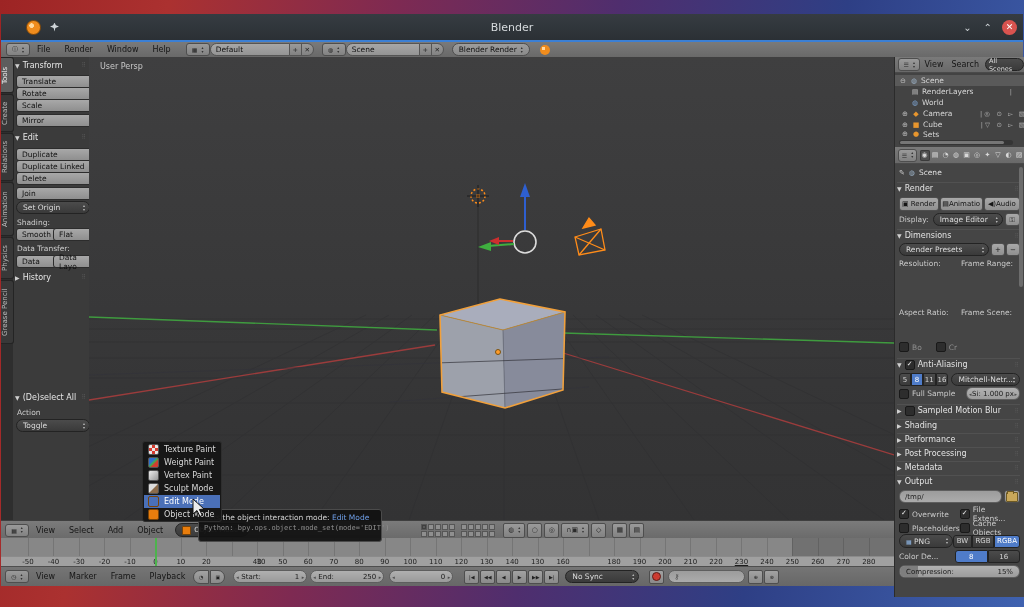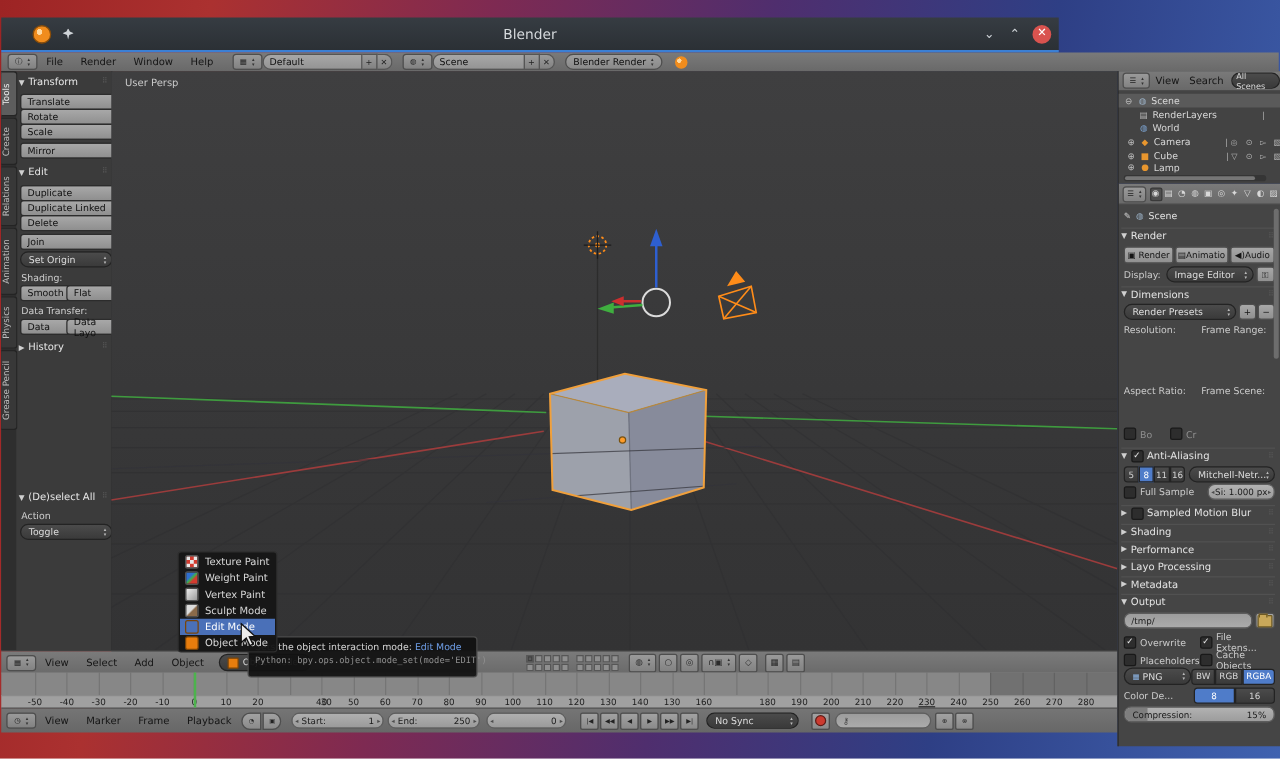--- a/index.html
+++ b/index.html
@@ -1,21 +1,21 @@
 <!DOCTYPE html>
 <html><head>
 <meta charset="utf-8">
 <style>
   html,body{margin:0;padding:0}
   #stage{position:relative;width:1024px;height:607px;overflow:hidden;
     font-family:"DejaVu Sans",sans-serif;
     background:linear-gradient(100deg,#9d2424 0%,#ab3130 15%,#7e2a52 35%,#4f2e6e 55%,#2e3f85 75%,#3f62b0 100%);}
   .abs{position:absolute}
   
-  .titlebar{left:1px;top:14px;width:846px;height:26px;background:linear-gradient(#363c42,#2b3035);
+  .titlebar{left:1px;top:14px;width:1022px;height:26px;background:linear-gradient(#363c42,#2b3035);
     border-bottom:2px solid #3b7fd4;display:flex;align-items:center;color:#ccd2d6}
   .wtitle{position:absolute;left:0;right:0;text-align:center;font-size:11px;color:#d6dadd}
   .blogo{width:13px;height:13px;border-radius:50%;background:radial-gradient(circle at 35% 35%,#ffd9a0 0 18%,#f08c1d 20% 100%);margin-left:25px;border:1px solid #8a4d08}
   .pin{width:9px;height:9px;margin-left:9px;background:#cfd4d8;clip-path:polygon(50% 0,65% 30%,100% 45%,60% 62%,50% 100%,40% 62%,0 45%,35% 30%)}
   .chev{font-size:10px;color:#cfd4d8;margin-left:12px}
   .closebtn{width:15px;height:15px;border-radius:50%;background:#d9534f;color:#fff;font-size:9px;line-height:15px;text-align:center;margin-left:10px;margin-right:6px}
   
   .infobar{left:1px;top:42px;width:1022px;height:15px;background:linear-gradient(#7a7a7a,#696969);border-bottom:1px solid #464646;display:flex;align-items:center;font-size:8px;color:#151515}
   .menu{margin:0 7px;color:#151515}
   .edbtn{width:22px;height:11px;margin-left:5px;background:linear-gradient(#9a9a9a,#828282);border:1px solid #4e4e4e;border-radius:3px;display:flex;align-items:center;justify-content:center;font-size:6px;color:#222}
@@ -495,21 +495,21 @@
         <span class="oico" style="color:#e8962e">■</span>
         <span>Cube</span>
         <span class="otog" style="right:40px">| ▽</span>
         <span class="otog" style="right:28px">⊙</span>
         <span class="otog" style="right:17px">▻</span>
         <span class="otog" style="right:5px">▧</span>
       </div>
     <div class="orow" style="top:73px;padding-left:6px;height:8px;overflow:hidden">
         <span class="oico" style="color:#bdbdbd">⊕</span>
         <span class="oico" style="color:#e8962e">●</span>
-        <span>Lamp</span>
+        <span>Sets</span>
       </div>
     <div class="oscroll"></div>
   </div>
 
   <div class="abs props">
     <div class="prhead">
       <span class="edbtn" style="margin-left:3px">☰<span class="ud"></span></span>
       <span id="ptabs" style="display:flex;margin-left:2px">
           <span class="ptab active">◉</span>
           <span class="ptab">▤</span>
@@ -608,21 +608,21 @@
         <span>Shading</span>
         <span class="grip" style="margin-left:auto">⠿</span>
       </div>
     <div class="pheadrow" style="top:286px">
         <span class="caret">▶</span>
         <span>Performance</span>
         <span class="grip" style="margin-left:auto">⠿</span>
       </div>
     <div class="pheadrow" style="top:300px">
         <span class="caret">▶</span>
-        <span>Layo Processing</span>
+        <span>Post Processing</span>
         <span class="grip" style="margin-left:auto">⠿</span>
       </div>
     <div class="pheadrow" style="top:314px">
         <span class="caret">▶</span>
         <span>Metadata</span>
         <span class="grip" style="margin-left:auto">⠿</span>
       </div>
     <div class="pheadrow" style="top:328px">
         <span class="caret">▼</span>
         <span>Output</span>

